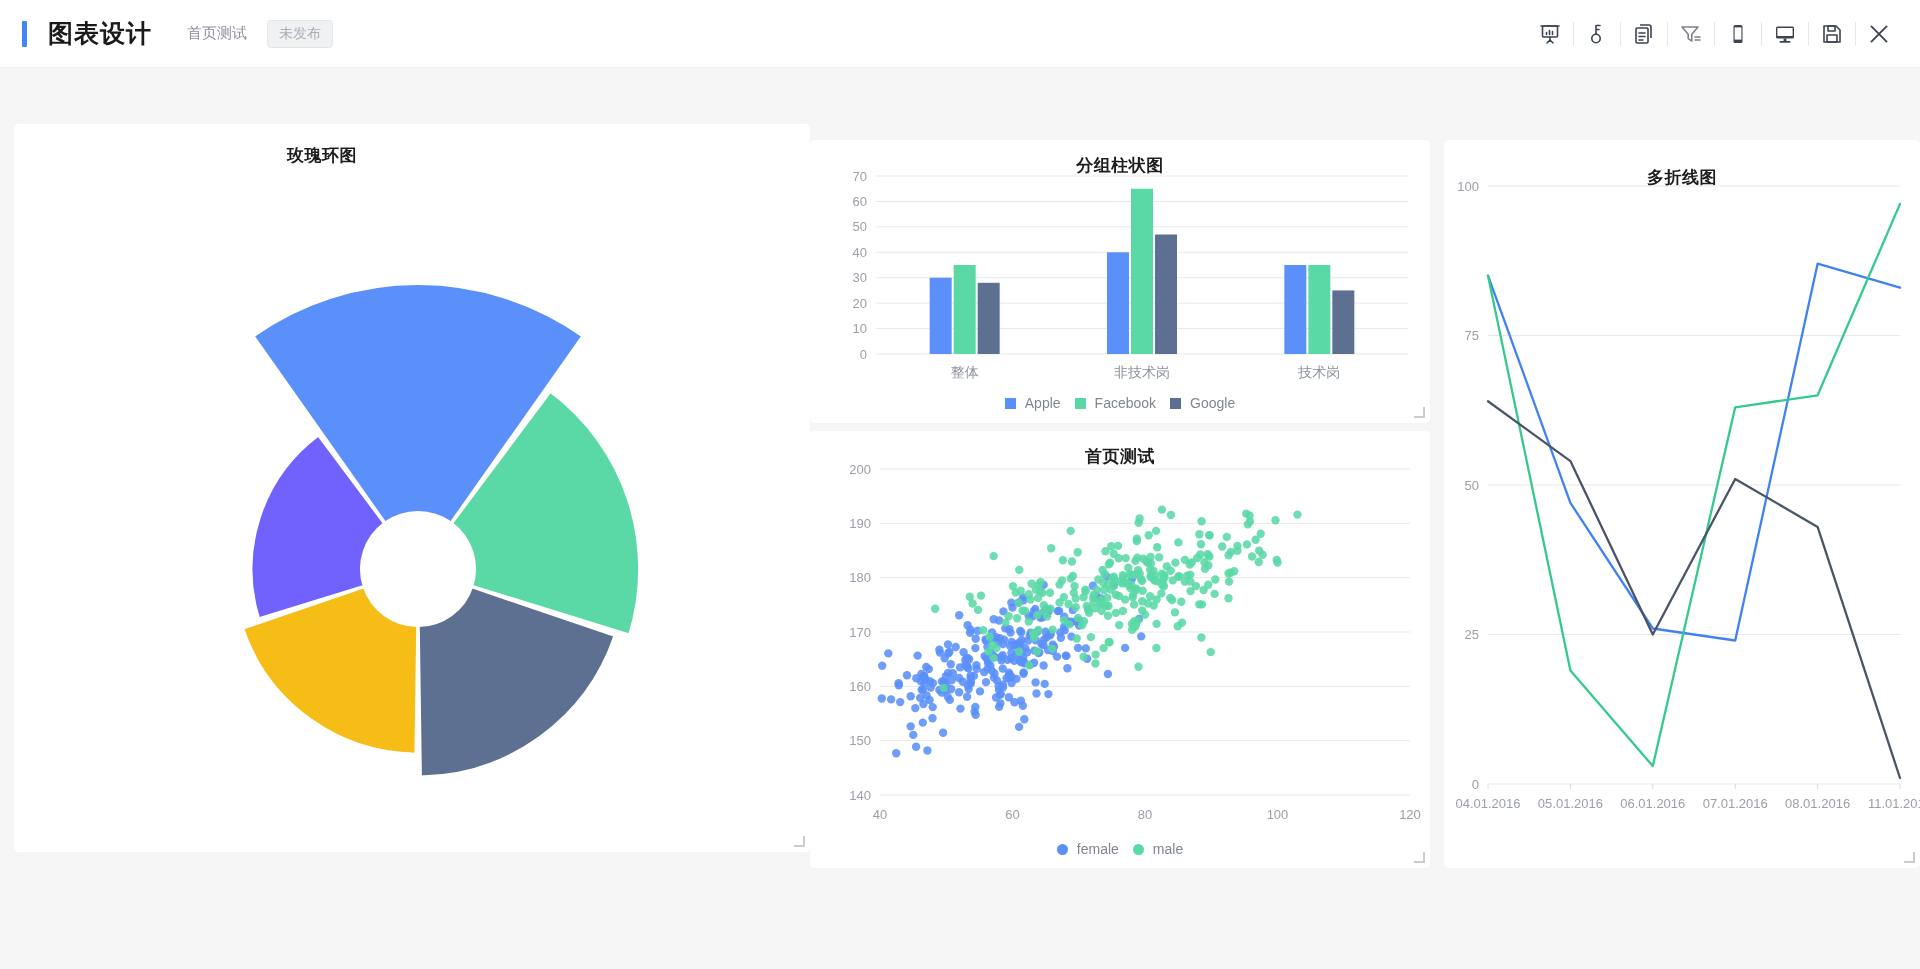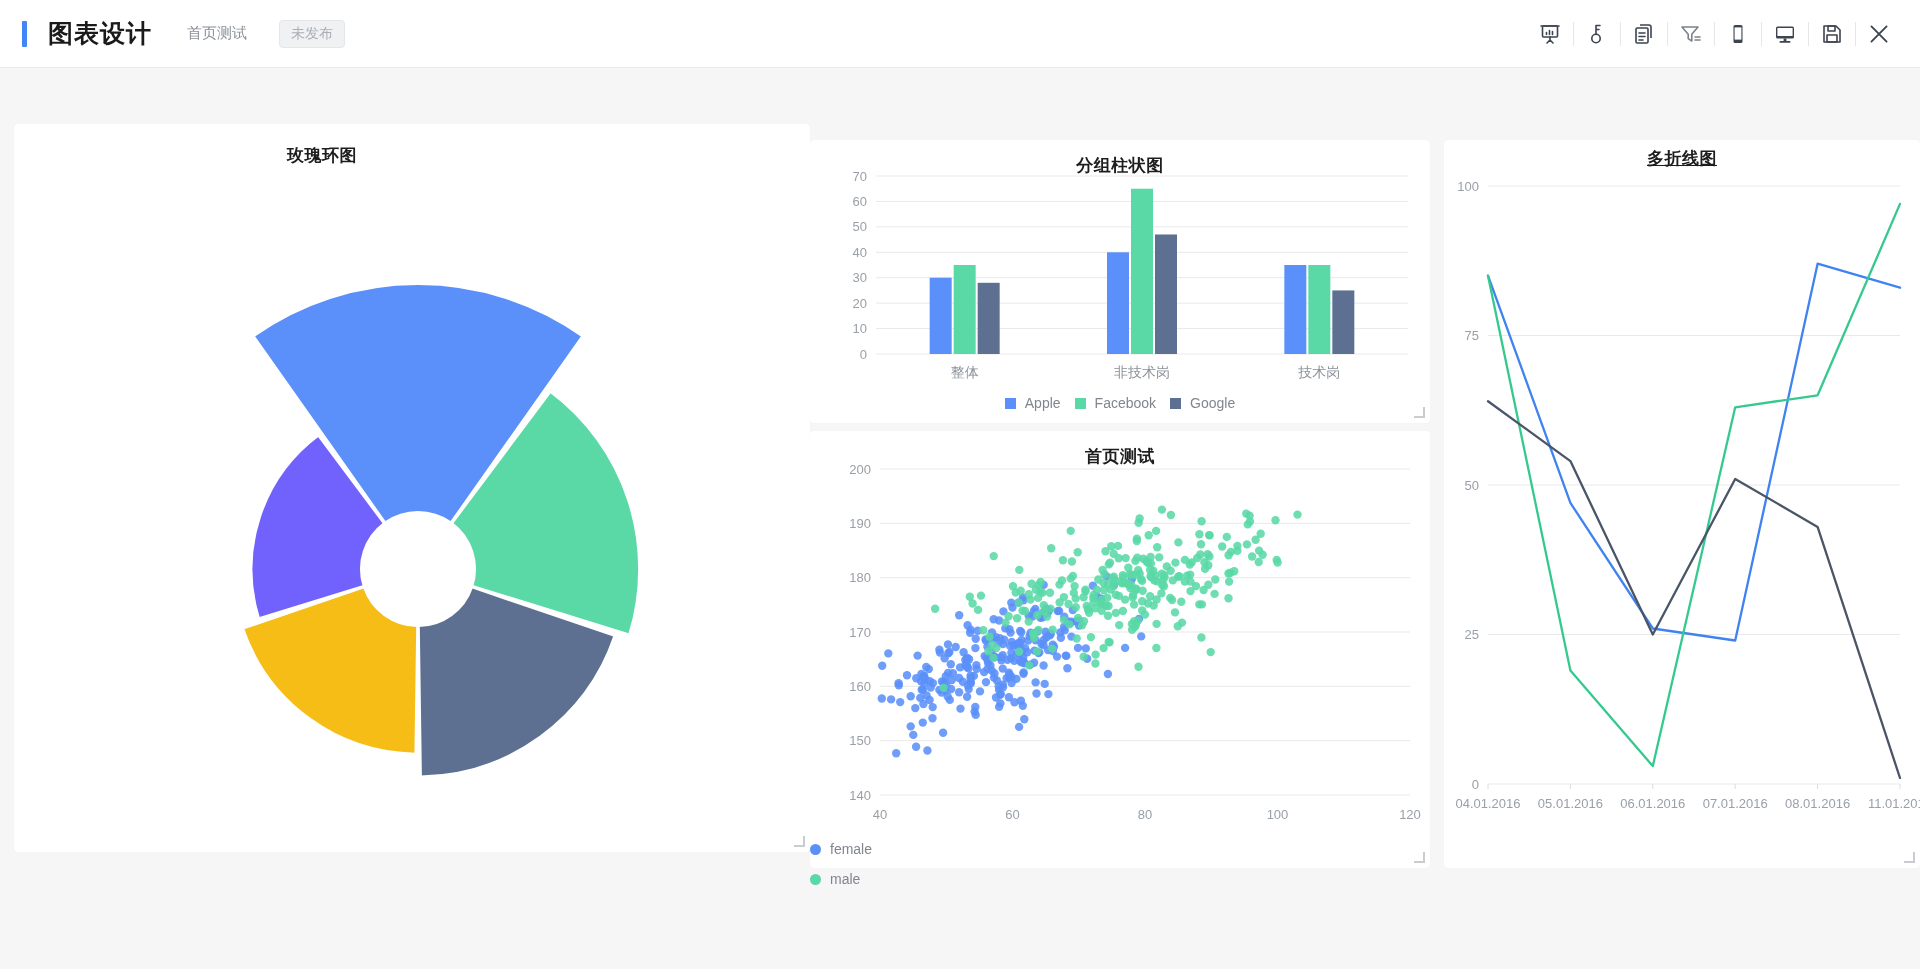--- a/index.html
+++ b/index.html
@@ -25,21 +25,21 @@
   .app-title {
     font-size: 25px; font-weight: bold; color: #1a1a1a;
     margin-left: 21px; letter-spacing: 1px;
   }
   .page-name {
     font-size: 15px; color: #8a8f99; margin-left: 35px;
   }
   .status-badge {
     font-size: 14px; color: #a9aeb8;
     background: #f0f1f3; border: 1px solid #e4e6ea;
-    border-radius: 4px; padding: 4px 11px; margin-left: 32px;
+    border-radius: 4px; padding: 4px 11px; margin-left: 20px;
   }
   .toolbar {
     position: absolute; right: 18px; top: 0; height: 68px;
     display: flex; align-items: center;
   }
   .tb-btn {
     width: 46px; height: 46px;
     display: flex; align-items: center; justify-content: center;
     cursor: pointer;
   }
@@ -768,35 +768,35 @@
           <circle cx="332.1" cy="125.9" r="4.2" fill="#5ad8a6" fill-opacity="0.88"></circle>
           <circle cx="397.7" cy="99.3" r="4.2" fill="#5ad8a6" fill-opacity="0.88"></circle>
           <circle cx="332.2" cy="146.2" r="4.2" fill="#5ad8a6" fill-opacity="0.88"></circle>
           <circle cx="354.5" cy="122.4" r="4.2" fill="#5ad8a6" fill-opacity="0.88"></circle>
           <circle cx="362.8" cy="125.4" r="4.2" fill="#5ad8a6" fill-opacity="0.88"></circle>
           <circle cx="298.6" cy="187.1" r="4.2" fill="#5ad8a6" fill-opacity="0.88"></circle>
           <circle cx="387.2" cy="103.0" r="4.2" fill="#5ad8a6" fill-opacity="0.88"></circle>
           <circle cx="427.4" cy="95.9" r="4.2" fill="#5ad8a6" fill-opacity="0.88"></circle>
         </g>
       </svg>
-    <div class="hlegend" id="scatter-legend" style="top:410px;flex-direction:column;">
+    <div class="hlegend" id="scatter-legend" style="top:410px;">
         <div class="legend-row">
           <span class="lg-dot" style="background: rgb(91, 143, 249);"></span>
           <span class="legend-label">female</span>
         </div>
         <div class="legend-row">
           <span class="lg-dot" style="background: rgb(90, 216, 166);"></span>
           <span class="legend-label">male</span>
         </div>
       </div>
     <div class="resize-handle"></div>
   </div>
 
   <div class="card" id="card-line">
-    <div class="chart-title" style="top:7px;text-decoration:underline;">多折线图</div>
+    <div class="chart-title" style="top:26px;">多折线图</div>
     <svg id="line-svg" width="476" height="690" style="position:absolute;top:24px;left:0;">
         <line x1="44" y1="620" x2="456" y2="620" stroke="#e9e9e9" stroke-width="1"></line>
         <text x="35" y="624.5" text-anchor="end" class="tick-label">0</text>
         <line x1="44" y1="470.5" x2="456" y2="470.5" stroke="#e9e9e9" stroke-width="1"></line>
         <text x="35" y="475" text-anchor="end" class="tick-label">25</text>
         <line x1="44" y1="321" x2="456" y2="321" stroke="#e9e9e9" stroke-width="1"></line>
         <text x="35" y="325.5" text-anchor="end" class="tick-label">50</text>
         <line x1="44" y1="171.5" x2="456" y2="171.5" stroke="#e9e9e9" stroke-width="1"></line>
         <text x="35" y="176" text-anchor="end" class="tick-label">75</text>
         <line x1="44" y1="22" x2="456" y2="22" stroke="#e9e9e9" stroke-width="1"></line>

